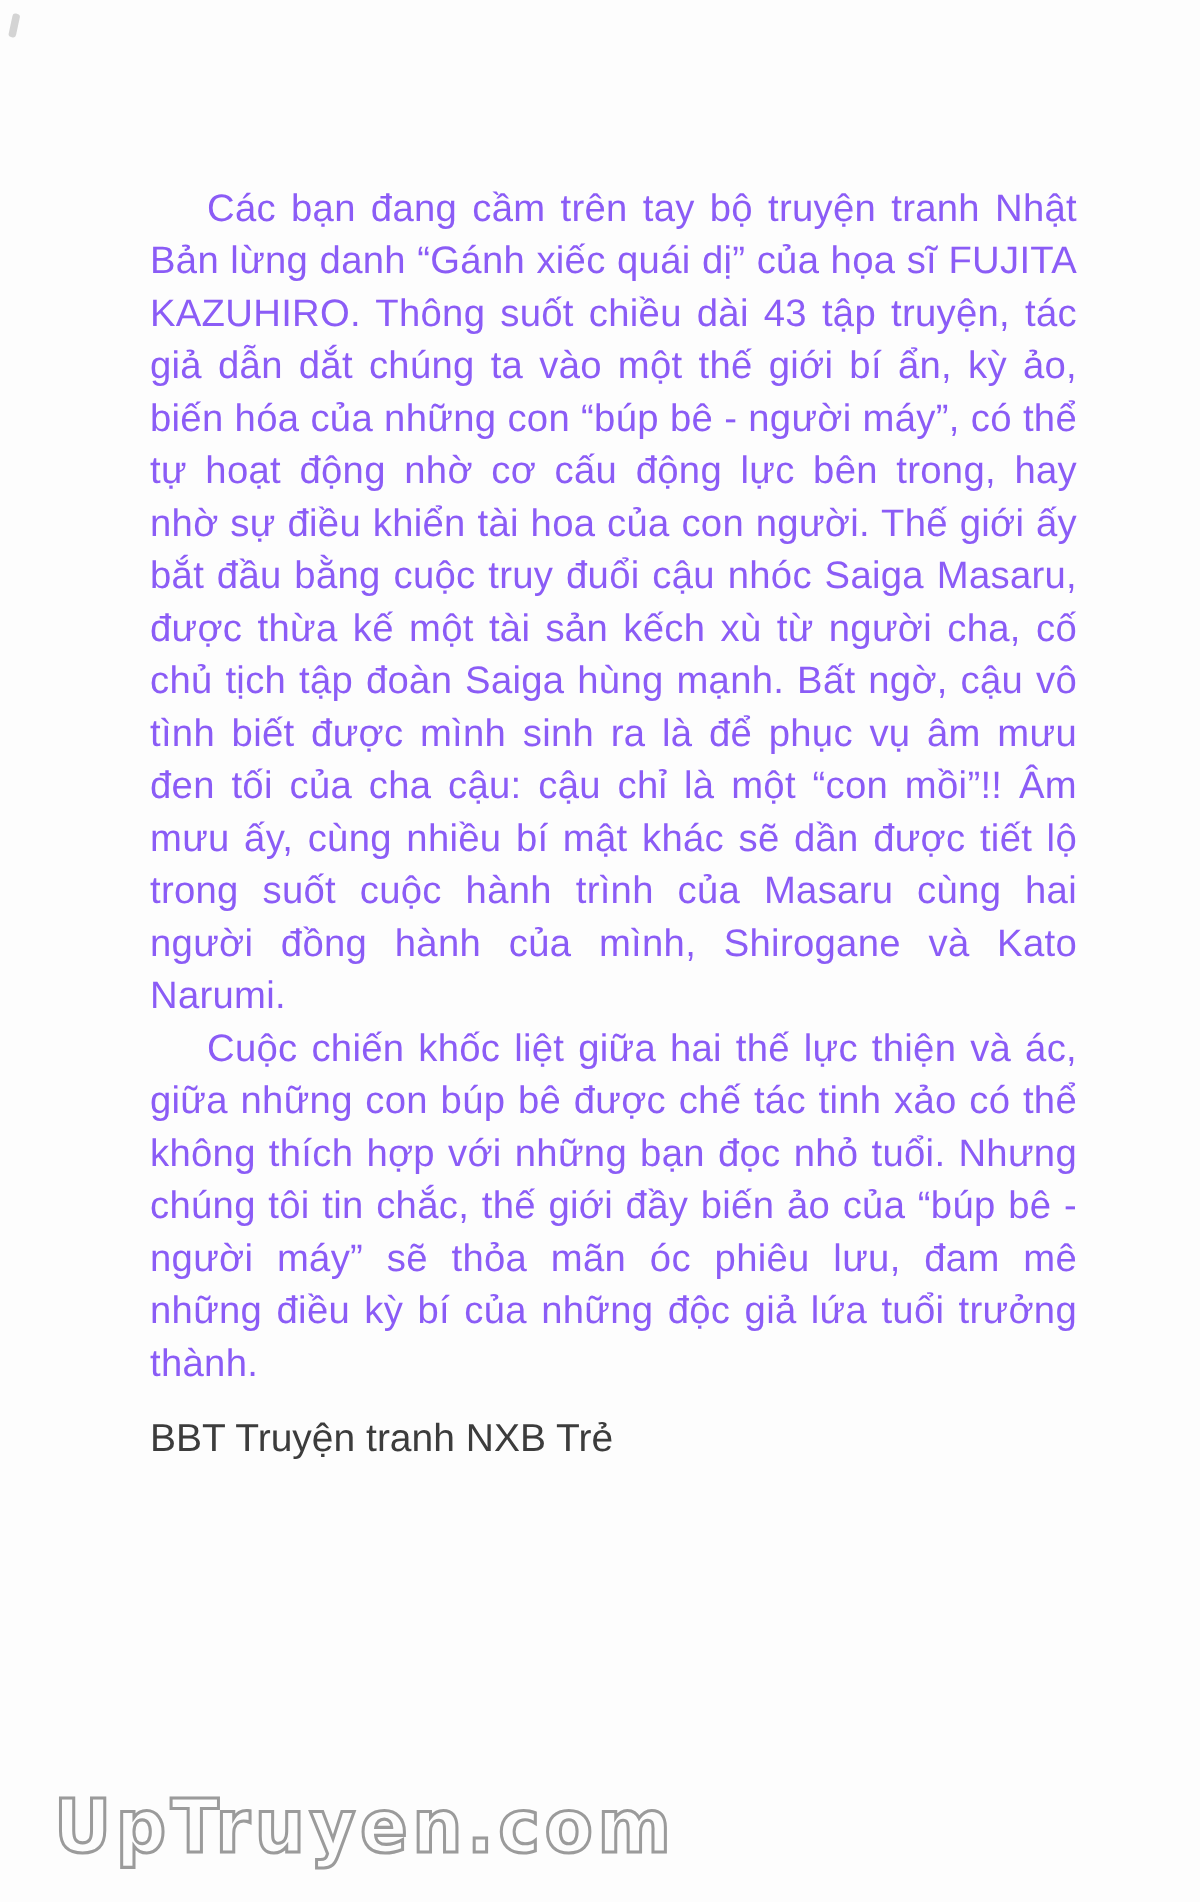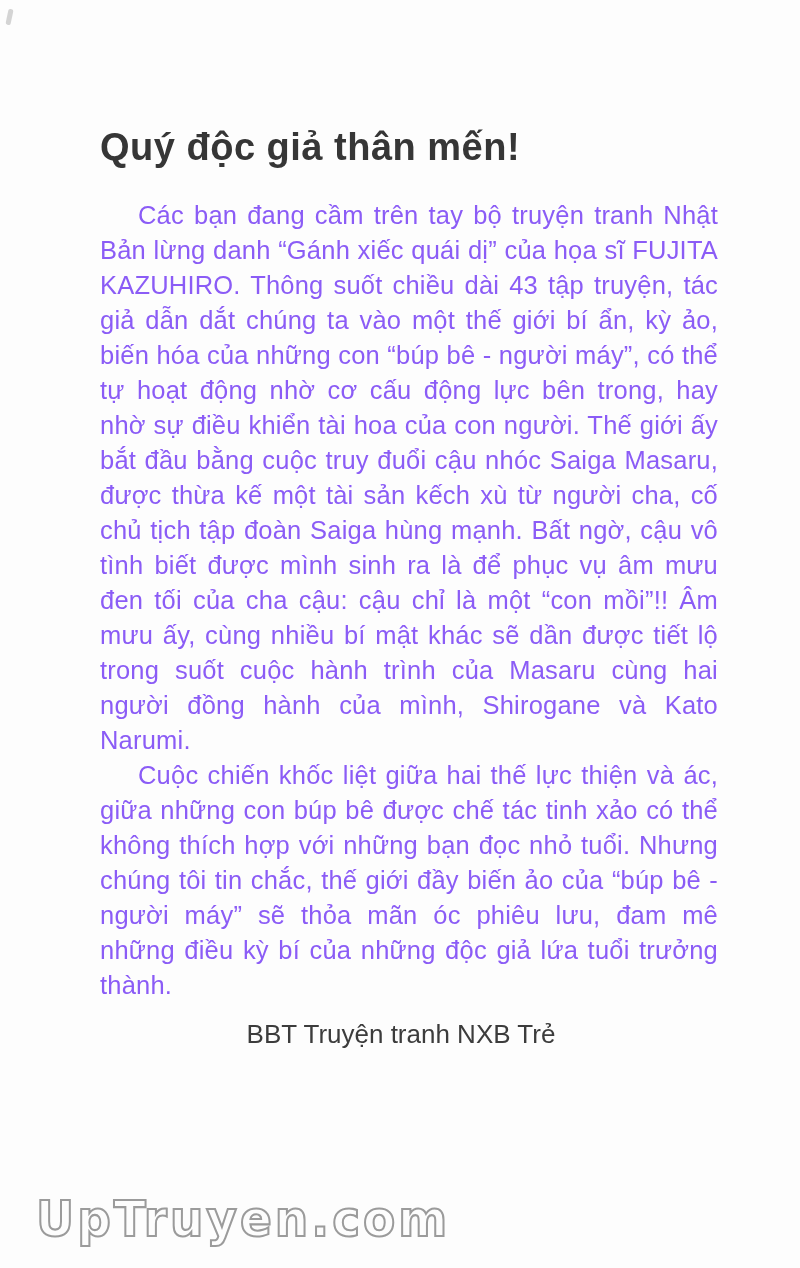--- a/index.html
+++ b/index.html
@@ -46,21 +46,21 @@
     font-size: 25.5px;
     line-height: 35px;
     text-align: justify;
     text-indent: 38px;
     letter-spacing: 0.2px;
     color: #8b5cf6;
   }
   .signature {
     margin-top: 14px;
     padding-right: 16px;
-    text-align: center;
+    text-align: left;
     font-size: 26px;
     line-height: 35px;
     color: #3c3c3c;
   }
   .watermark {
     position: absolute;
     left: 36px;
     bottom: 22px;
     font-family: "DejaVu Sans", sans-serif;
     font-size: 47px;
@@ -71,21 +71,20 @@
     transform: scaleY(1.05);
   }
 </style>
 </head>
 <body>
 
 <div class="page">
   <div class="scan-speck"></div>
 
   <div class="content">
-    <h1 class="title">Quý độc giả thân mến!</h1>
 
     <p class="para">Các bạn đang cầm trên tay bộ truyện tranh Nhật Bản lừng danh “Gánh xiếc quái dị” của họa sĩ FUJITA KAZUHIRO. Thông suốt chiều dài 43 tập truyện, tác giả dẫn dắt chúng ta vào một thế giới bí ẩn, kỳ ảo, biến hóa của những con “búp bê - người máy”, có thể tự hoạt động nhờ cơ cấu động lực bên trong, hay nhờ sự điều khiển tài hoa của con người. Thế giới ấy bắt đầu bằng cuộc truy đuổi cậu nhóc Saiga Masaru, được thừa kế một tài sản kếch xù từ người cha, cố chủ tịch tập đoàn Saiga hùng mạnh. Bất ngờ, cậu vô tình biết được mình sinh ra là để phục vụ âm mưu đen tối của cha cậu: cậu chỉ là một “con mồi”!! Âm mưu ấy, cùng nhiều bí mật khác sẽ dần được tiết lộ trong suốt cuộc hành trình của Masaru cùng hai người đồng hành của mình, Shirogane và Kato Narumi.</p>
 
     <p class="para">Cuộc chiến khốc liệt giữa hai thế lực thiện và ác, giữa những con búp bê được chế tác tinh xảo có thể không thích hợp với những bạn đọc nhỏ tuổi. Nhưng chúng tôi tin chắc, thế giới đầy biến ảo của “búp bê - người máy” sẽ thỏa mãn óc phiêu lưu, đam mê những điều kỳ bí của những độc giả lứa tuổi trưởng thành.</p>
 
 
     <div class="signature">BBT Truyện tranh NXB Trẻ</div>
   </div>
 
   <div class="watermark">UpTruyen.com</div>

